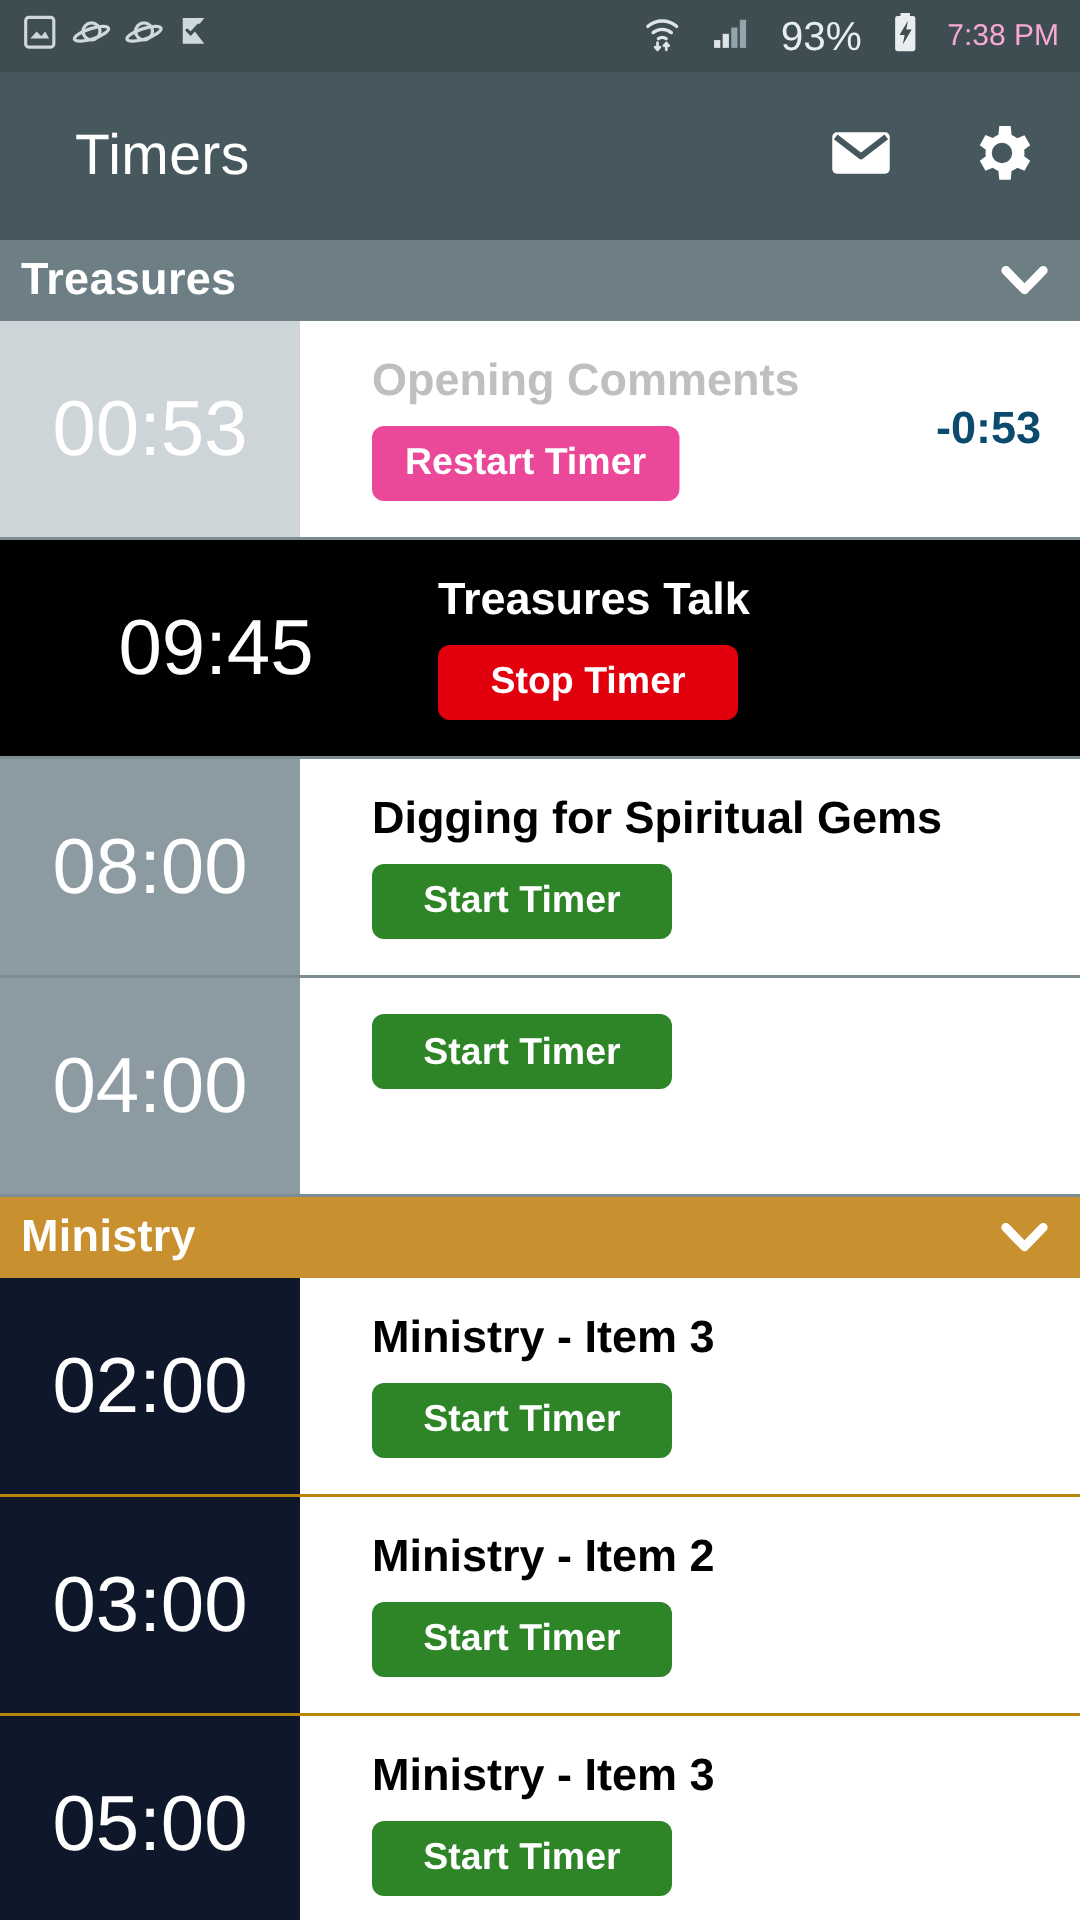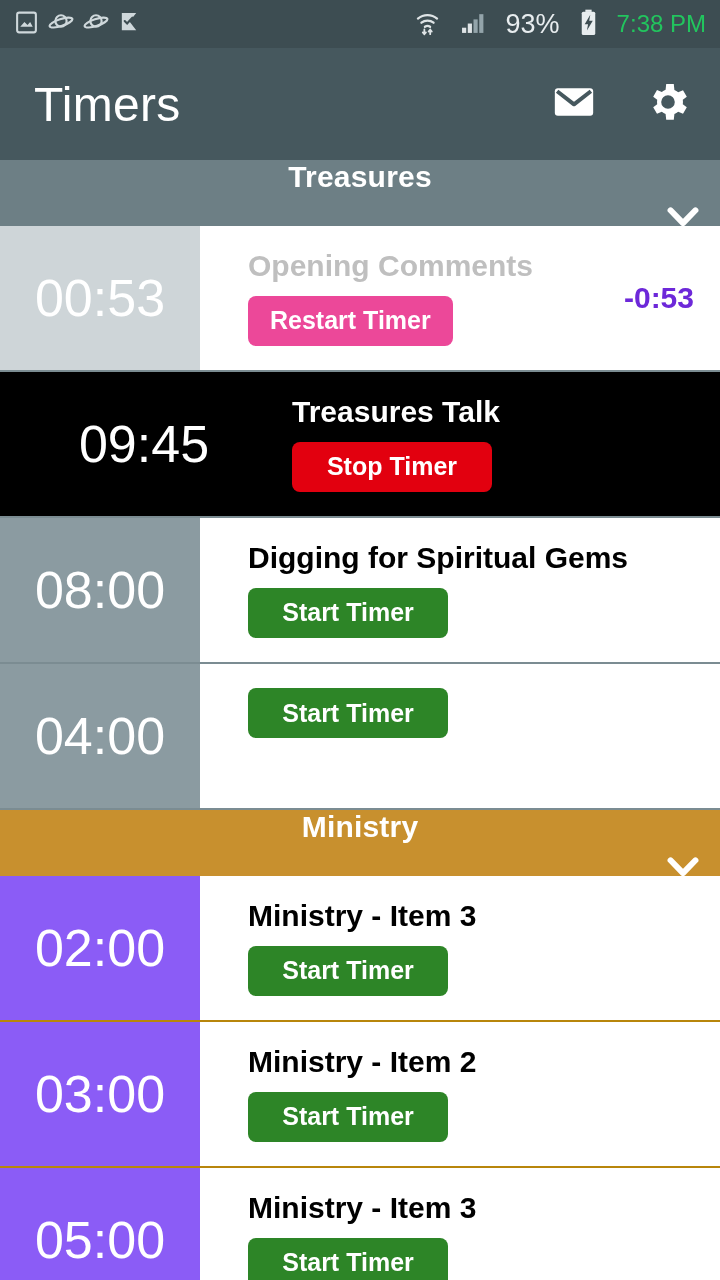--- a/index.html
+++ b/index.html
@@ -17,49 +17,49 @@
     height: 48px; flex: 0 0 48px;
     background: #3d4d52;
     display: flex; align-items: center;
     padding: 0 14px;
     color: #dfe4e6;
   }
   .sb-left { display: flex; align-items: center; gap: 9px; }
   .sb-right { margin-left: auto; display: flex; align-items: center; gap: 20px; }
   .sb-icon { display: block; }
   .sb-text {
-    font-size: 24px; font-weight: 400; color: #22c55e;
+    font-size: 20px; font-weight: 400; color: #f9a8d4;
     letter-spacing: 0px; line-height: 1;
   }
   .sb-pct { font-size: 27px; color: #e8edef; line-height: 1; }
 
   
   .appbar {
     height: 112px; flex: 0 0 112px;
     background: #46585e;
     display: flex; align-items: center;
     padding: 0 26px 0 34px;
   }
   .appbar-title {
-    font-size: 48px; font-weight: 400; color: #ffffff;
+    font-size: 38px; font-weight: 400; color: #ffffff;
     letter-spacing: .3px;
+    margin-left: 16px;
   }
   .appbar-actions { margin-left: auto; display: flex; align-items: center; gap: 42px; }
   .appbar-btn { display: flex; align-items: center; justify-content: center; width: 52px; height: 52px; }
 
   
   .list { flex: 1 1 auto; overflow: hidden; background: #fff; }
 
   
   .section-head {
-    height: 66px;
+    height: 54px;
     display: flex; align-items: center;
     padding: 0 14px 0 14px;
     position: relative;
-    flex-direction: column;
   }
   .section-head.treasures { background: #6d7f85; }
   .section-head.ministry  { background: #c8902e; }
   .section-title {
     font-size: 30px; font-weight: 700; color: #ffffff;
     letter-spacing: .2px;
   }
   .section-chevron { margin-left: auto; display: flex; align-items: center; }
 
   
@@ -79,21 +79,21 @@
   .row-time {
     flex: 0 0 200px;
     display: flex; align-items: center; justify-content: center;
     color: #ffffff;
     font-size: 52px; font-weight: 400;
     letter-spacing: 0px;
   }
   .row-time.done     { background: #ced5d8; }
   .row-time.pending  { background: #8b9ba1; }
   .row-time.active   { background: #000000; }
-  .row-time.gold     { background: #8b5cf6; }
+  .row-time.gold     { background: #0f172a; }
 
   .row-body {
     flex: 1 1 auto;
     position: relative;
     padding: 24px 0 0 20px;
     display: flex; flex-direction: column; align-items: flex-start;
   }
   .row-body.active { background: #000000; }
   .row-label {
     font-size: 30px; font-weight: 700; color: #000000;
@@ -212,21 +212,21 @@
           <svg width="46" height="46" viewBox="0 0 24 24">
             <path d="M5.5 8.5L12 15.2l6.5-6.7" fill="none" stroke="#ffffff" stroke-width="3.1" stroke-linecap="round" stroke-linejoin="round"></path>
           </svg>
         </div>
       </div>
       <div class="row">
         <div class="row-time done">00:53</div>
         <div class="row-body">
           <div class="row-label muted">Opening Comments</div>
           <button class="btn restart">Restart Timer</button>
-          <div class="overtime" style="color: #6d28d9;">-0:53</div>
+          <div class="overtime" style="color: #0c4a6e;">-0:53</div>
         </div>
       </div>
       <div class="row active">
         <div class="row-time active">09:45</div>
         <div class="row-body active">
           <div class="row-label onblack">Treasures Talk</div>
           <button class="btn stop">Stop Timer</button>
         </div>
       </div>
       <div class="row">

